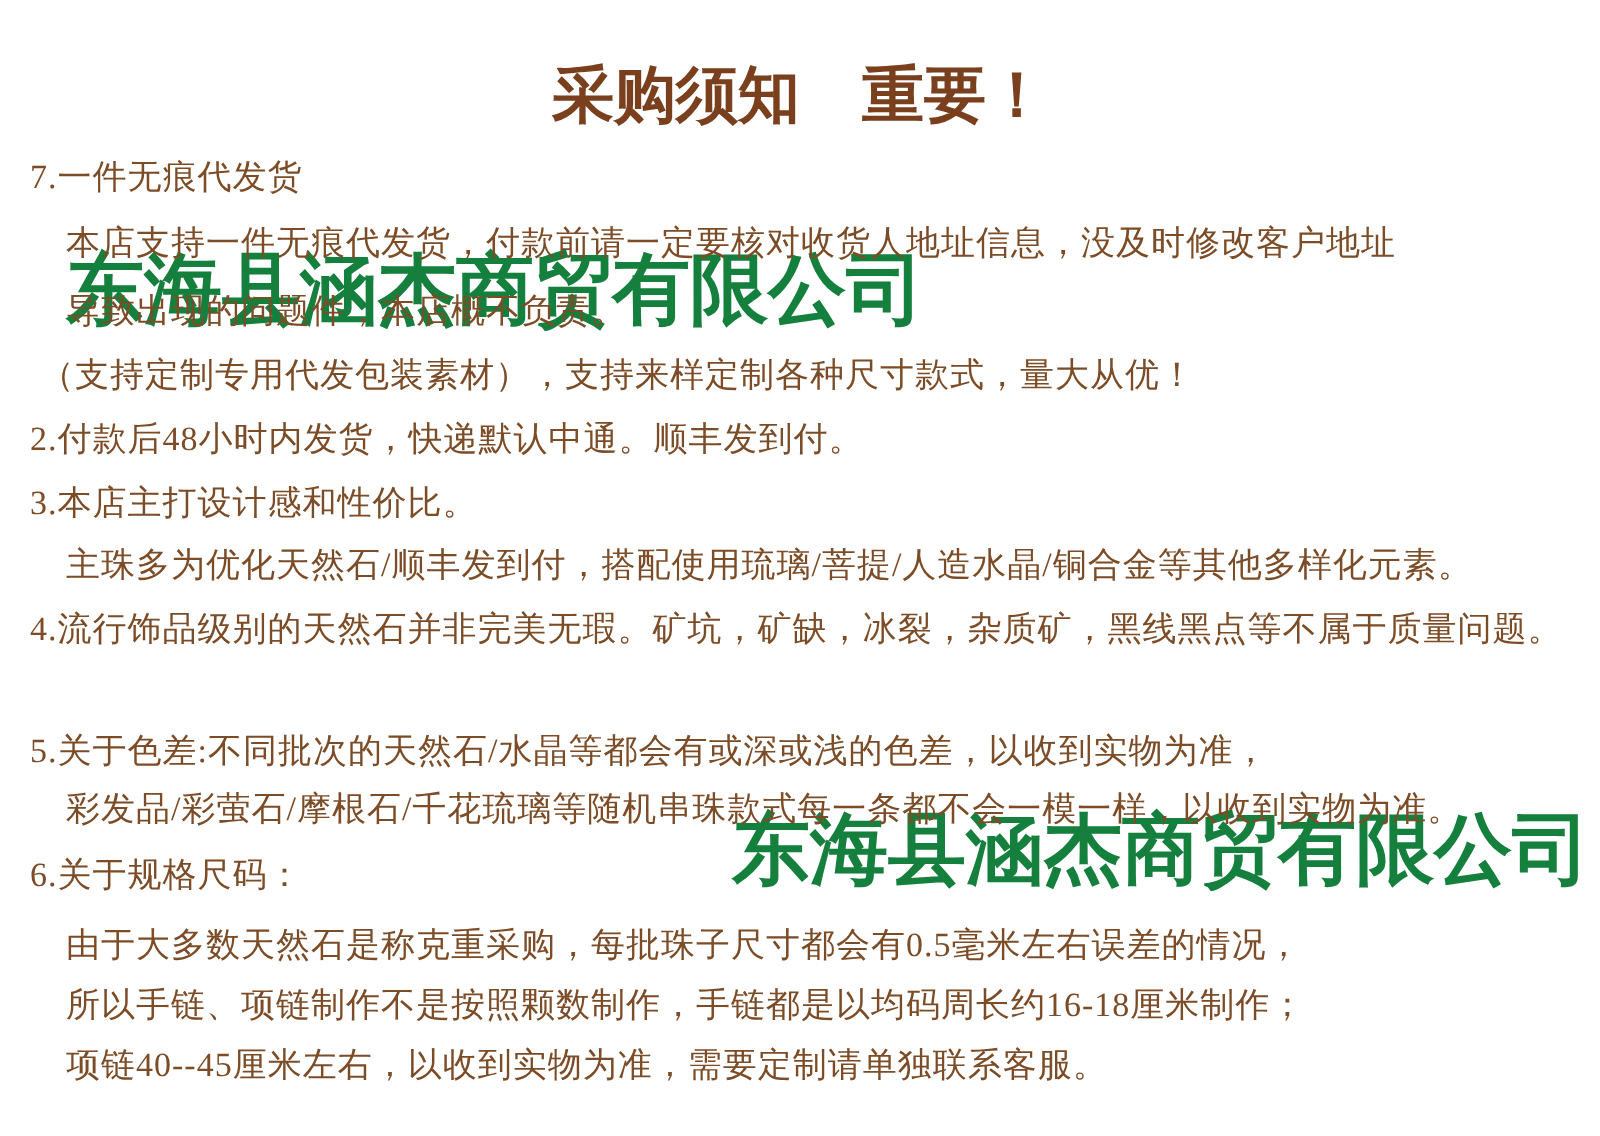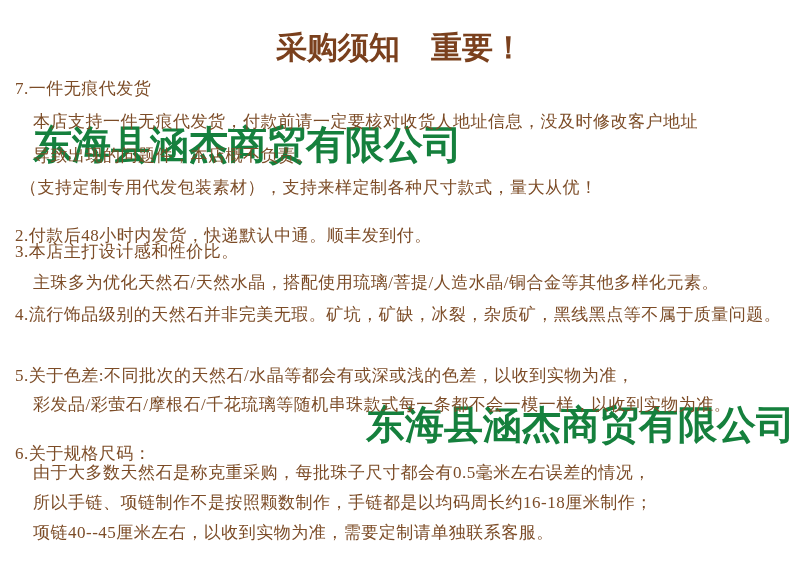--- a/index.html
+++ b/index.html
@@ -52,49 +52,49 @@
     z-index: 2;
     letter-spacing: 0.5px;
   }
   .indent-0 { left: 15px; }  
   .indent-1 { left: 33px; }  
   .indent-p { left: 20px; }  
   .t1  { top: 77px; }
   .t2  { top: 110px; }
   .t3  { top: 144px; }
   .t4  { top: 176px; }
-  .t5  { top: 224px; }
+  .t5  { top: 208px; }
   .t6  { top: 240px; }
   .t7  { top: 271px; }
   .t8  { top: 303px; }
   .t9  { top: 333px; }
   .t10 { top: 364px; }
   .t11 { top: 393px; }
-  .t12 { top: 442px; }
+  .t12 { top: 426px; }
   .t13 { top: 461px; }
   .t14 { top: 491px; }
   .t15 { top: 521px; }
 </style>
 </head>
 <body>
 
 <div class="page">
 
   <div class="watermark wm-1">东海县涵杰商贸有限公司</div>
   <div class="watermark wm-2">东海县涵杰商贸有限公司</div>
 
   <div class="title">采购须知　重要！</div>
 
   <div class="line indent-0 t1">7.一件无痕代发货</div>
   <div class="line indent-1 t2">本店支持一件无痕代发货，付款前请一定要核对收货人地址信息，没及时修改客户地址</div>
   <div class="line indent-1 t3">导致出现的问题件，本店概不负责。</div>
   <div class="line indent-p t4">（支持定制专用代发包装素材），支持来样定制各种尺寸款式，量大从优！</div>
   <div class="line indent-0 t5">2.付款后48小时内发货，快递默认中通。顺丰发到付。</div>
   <div class="line indent-0 t6">3.本店主打设计感和性价比。</div>
-  <div class="line indent-1 t7">主珠多为优化天然石/天然水晶，搭配使用琉璃/菩提/人造水晶/铜合金等其他多样化元素。</div>
+  <div class="line indent-1 t7">主珠多为优化天然石/顺丰发到付，搭配使用琉璃/菩提/人造水晶/铜合金等其他多样化元素。</div>
   <div class="line indent-0 t8">4.流行饰品级别的天然石并非完美无瑕。矿坑，矿缺，冰裂，杂质矿，黑线黑点等不属于质量问题。</div>
   <div class="line indent-0 t10">5.关于色差:不同批次的天然石/水晶等都会有或深或浅的色差，以收到实物为准，</div>
   <div class="line indent-1 t11">彩发品/彩萤石/摩根石/千花琉璃等随机串珠款式每一条都不会一模一样，以收到实物为准。</div>
   <div class="line indent-0 t12">6.关于规格尺码：</div>
   <div class="line indent-1 t13">由于大多数天然石是称克重采购，每批珠子尺寸都会有0.5毫米左右误差的情况，</div>
   <div class="line indent-1 t14">所以手链、项链制作不是按照颗数制作，手链都是以均码周长约16-18厘米制作；</div>
   <div class="line indent-1 t15">项链40--45厘米左右，以收到实物为准，需要定制请单独联系客服。</div>
 
 </div>
 

